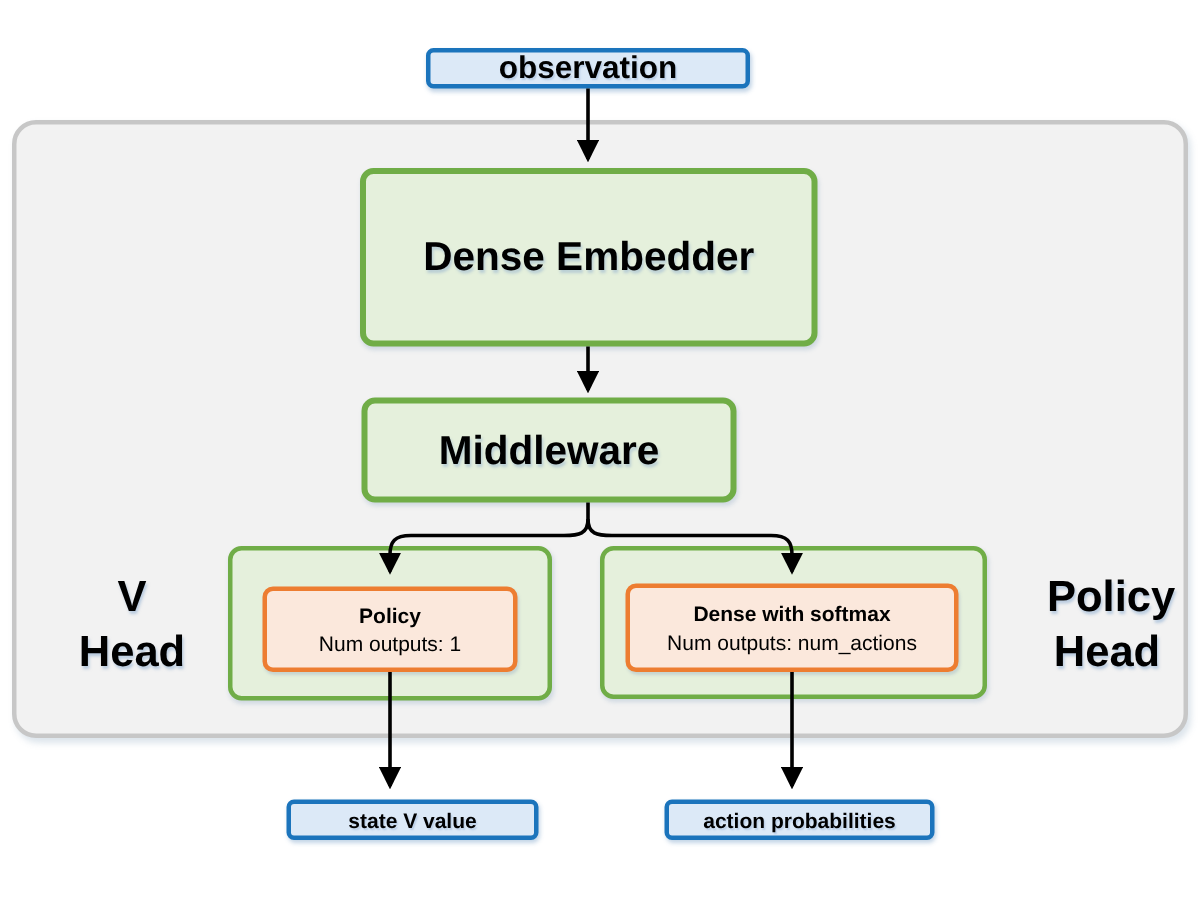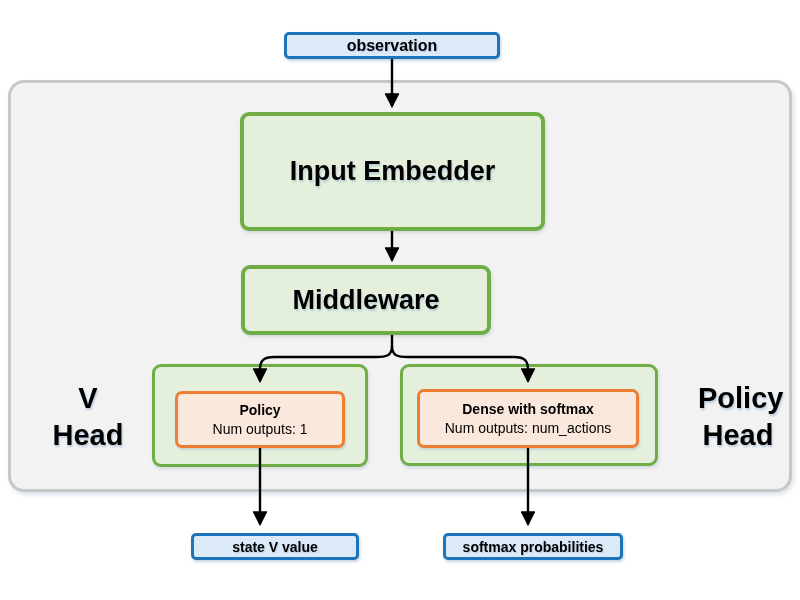--- a/index.html
+++ b/index.html
@@ -11,21 +11,21 @@
   
   .container-box{
     left:8px;top:80px;width:784px;height:412px;
     background:#F2F2F2;border:3px solid #C7C7C7;border-radius:16px;
     box-shadow:2px 3px 4px rgba(120,150,180,0.25);
   }
   
   .blue-box{
     background:#DCE9F7;border:3px solid #1B74BC;border-radius:5px;
     display:flex;align-items:center;justify-content:center;
-    font-weight:bold;font-size:16px;
+    font-weight:bold;font-size:21px;
     box-shadow:1px 2px 3px rgba(120,160,200,0.45);
     text-shadow:1px 1px 1px rgba(140,170,210,0.4);
   }
   
   .green-box{
     background:#E5F0DC;border:4px solid #70AD47;border-radius:9px;
     display:flex;align-items:center;justify-content:center;
     box-shadow:1px 2px 3px rgba(130,160,190,0.3);
   }
   .green-title{font-weight:bold;font-size:27px;text-shadow:1px 2px 2px rgba(130,165,205,0.45);}
@@ -49,21 +49,21 @@
 
 <div class="stage">
 
   <div class="abs container-box"></div>
 
   <div class="abs blue-box" style="left:284px;top:32px;width:216px;height:27px;">
     <span>observation</span>
   </div>
 
   <div class="abs green-box" style="left:240px;top:112px;width:305px;height:119px;">
-    <span class="green-title">Input Embedder</span>
+    <span class="green-title">Dense Embedder</span>
   </div>
 
   <div class="abs green-box" style="left:241px;top:265px;width:250px;height:70px;">
     <span class="green-title">Middleware</span>
   </div>
 
   <div class="abs green-box" style="left:152px;top:364px;width:216px;height:103px;border-width:3px;"></div>
   <div class="abs orange-box" style="left:175px;top:391px;width:170px;height:57px;">
     <span class="t">Policy</span>
     <span>Num outputs: 1</span>
@@ -82,21 +82,21 @@
 
   <div class="abs head-label" style="left:656px;top:380px;width:122px;padding-left:42px;">
     <div>Policy</div>
     <div>Head</div>
   </div>
 
   <div class="abs blue-box" style="left:175px;top:533px;width:168px;height:27px;font-size:14px;margin-left:16px;">
     <span>state V value</span>
   </div>
   <div class="abs blue-box" style="left:443px;top:533px;width:180px;height:27px;font-size:14px;">
-    <span>softmax probabilities</span>
+    <span>action probabilities</span>
   </div>
 
   <svg class="arrows" width="800" height="600" viewBox="0 0 800 600">
     <defs>
       <marker id="ah" viewBox="0 0 10 10" refX="8.5" refY="5" markerWidth="6.2" markerHeight="6.2" orient="auto-start-reverse">
         <path d="M0 0 L10 5 L0 10 z" fill="#000"></path>
       </marker>
     </defs>
     <g stroke="#000" stroke-width="2.4" fill="none">
       <path d="M392 59 L392 106" marker-end="url(#ah)"></path>

